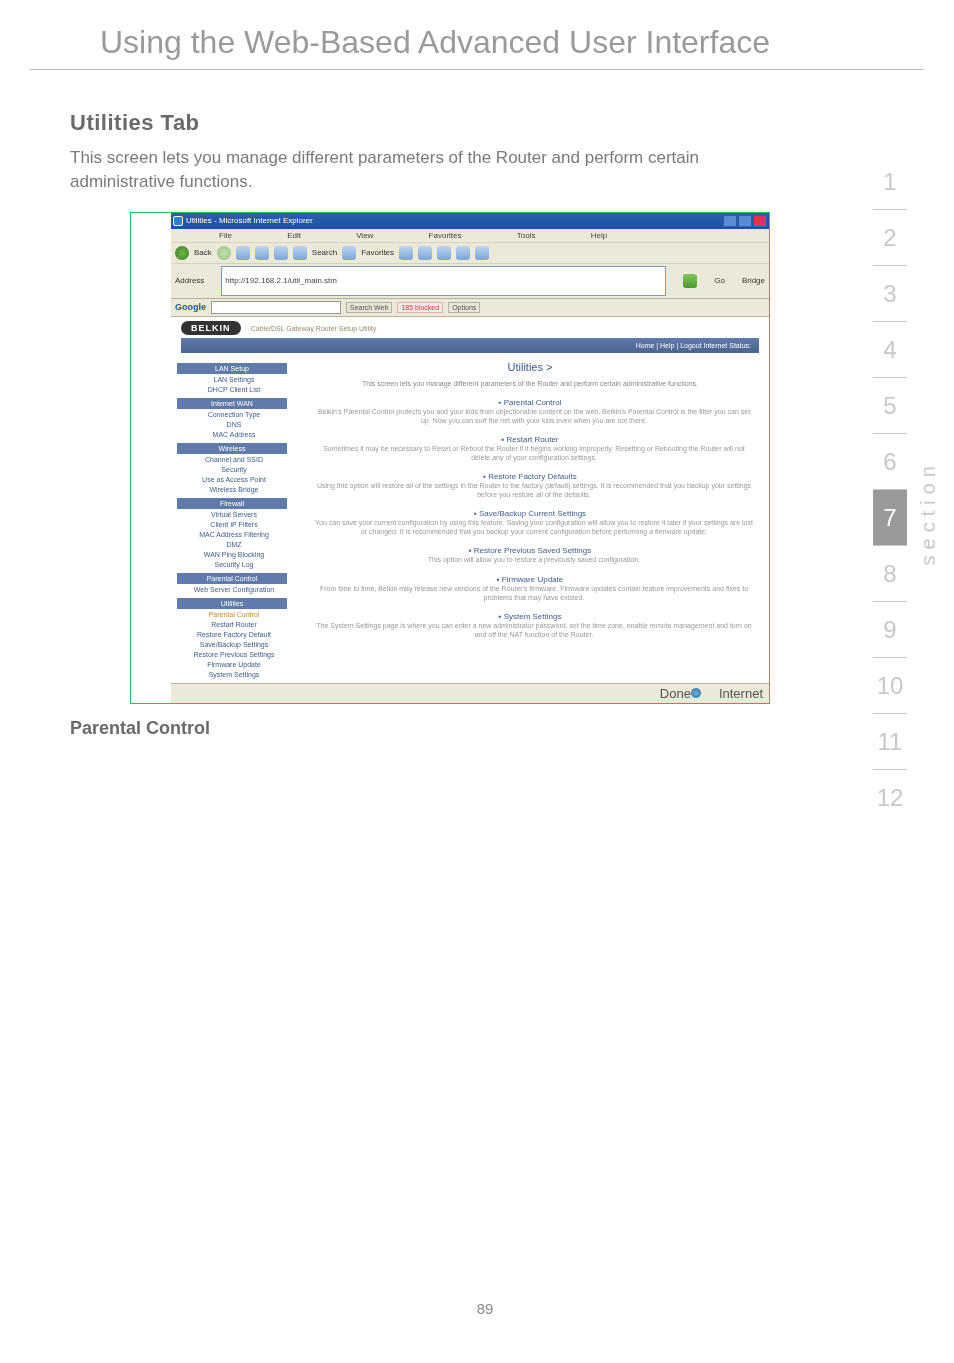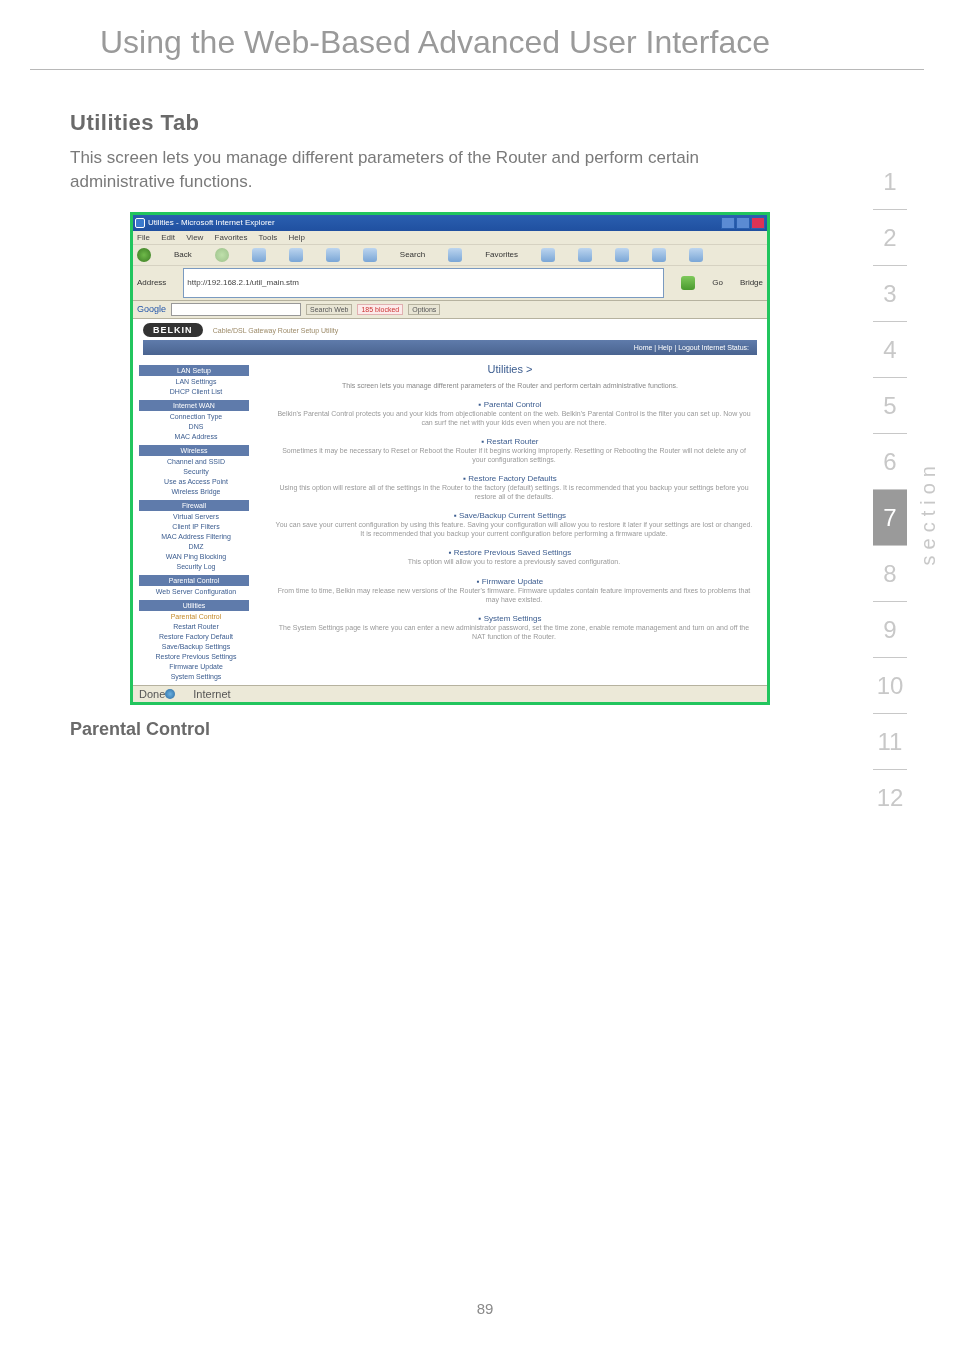--- a/index.html
+++ b/index.html
@@ -39,23 +39,24 @@
   .sub-heading {
     font-size: 18px;
     font-weight: 700;
     color: #6a6a6a;
     margin-top: 14px;
     margin-bottom: 4px;
   }
   .screenshot {
     width: 640px;
     margin: 0 0 10px 60px;
-    border: 3px solid #22c55e;
+    border: 1px solid #22c55e;
     background: #fff;
     font-size: 8px;
+    padding-left: 40px;
   }
   .ss-titlebar {
     background: linear-gradient(#2a5fb0, #2050a0);
     height: 16px;
     display: flex;
     align-items: center;
     justify-content: space-between;
     padding: 0 2px;
   }
   .ss-titlebar-left {
@@ -63,41 +64,41 @@
     align-items: center;
     gap: 3px;
     color: #fff;
     font-size: 8px;
   }
   .ie-icon { width:10px; height:10px; background:#3b79cc; border:1px solid #fff; border-radius:2px; }
   .ss-title-btns { display:flex; gap:1px; }
   .ss-tbtn { width:14px; height:12px; background:#5b8bd4; border:1px solid #2a5fb0; }
   .ss-tbtn.close { background:#d35; }
   .ss-menubar { background:#ece9d8; padding:2px 4px; color:#444; font-size:8px; }
-  .ss-menubar span { margin-right:9px; }
+  .ss-menubar span { margin-right:9px;margin-left:44px; }
   .ss-toolbar {
-    background:#ece9d8; padding:3px 4px; display:flex; align-items:center; gap:23px;
+    background:#ece9d8; padding:3px 4px; display:flex; align-items:center; gap:5px;
     border-top:1px solid #d6d2c2; border-bottom:1px solid #d6d2c2;
   }
   .tb-icon { width:14px; height:14px; border-radius:50%; }
   .tb-back { background: radial-gradient(#6fba4a,#3a7a22); }
   .tb-fwd  { background: radial-gradient(#bfe0ab,#9cc08a); }
   .tb-generic { width:14px; height:14px; background:linear-gradient(#bcd5ef,#7aa6d6); border-radius:3px; }
   .tb-label { color:#333; font-size:8px; }
   .ss-addr {
     background:#ece9d8; padding:2px 4px; display:flex; align-items:center; gap:17px;
     border-bottom:1px solid #b6b29f;
   }
   .addr-input { flex:1; background:#fff; border:1px solid #7a9ac0; height:30px; padding:0 3px; color:#444; font-size:8px; display:flex; align-items:center; }
   .go-btn { width:14px; height:14px; background:linear-gradient(#7fc95b,#4a9a2e); border-radius:3px; }
   .ss-google {
     background:#ece9d8; padding:2px 4px; display:flex; align-items:center; gap:5px;
     border-bottom:1px solid #b6b29f;
   }
-  .g-logo { color:#2255aa; font-weight:normal; font-size:9px; }
+  .g-logo { color:#2255aa; font-weight:bold; font-size:9px; }
   .g-input { flex:0 0 130px; background:#fff; border:1px solid #999; height:13px; }
   .g-btn { padding:1px 3px; background:#e8e5d4; border:1px solid #b6b29f; font-size:7px; color:#555; }
   .g-blocked { color:#c33; font-size:7px; border:1px solid #e0b0b0; padding:1px 3px; background:#fceaea; }
   .ss-topband {
     background:#fff; padding:4px 10px 2px 10px;
   }
   .belkin-logo {
     display:inline-block; background:#333; color:#fff; border-radius:10px;
     padding:2px 10px; font-size:9px; font-weight:bold; letter-spacing:1px;
   }
@@ -111,21 +112,21 @@
   .side-hdr { background:#5f7bab; color:#fff; padding:2px 4px; margin-top:4px; font-size:7px; }
   .side-link { color:#3b5c8f; padding:2px 0 1px 4px; }
   .side-link.sel { color:#c48a2a; }
   .ss-main { flex:1; padding:6px 14px; }
   .main-hdr { color:#3b5c8f; font-size:11px; margin-bottom:6px; }
   .main-desc { color:#888; font-size:7px; margin-bottom:10px; line-height:1.3; }
   .util-item { margin-bottom:10px; }
   .util-head { color:#3b5c8f; font-size:8px; }
   .util-head::before { content:"▪ "; color:#3b5c8f; }
   .util-body { color:#999; font-size:7px; line-height:1.3; padding-left:8px; }
-  .ss-status { background:#ece9d8; border-top:1px solid #b6b29f; display:flex; justify-content:flex-start; padding:2px 6px; font-size:11px; color:#555; }
+  .ss-status { background:#ece9d8; border-top:1px solid #b6b29f; display:flex; justify-content:flex-end; padding:2px 6px; font-size:13px; color:#555; }
   .status-right { display:flex; align-items:center; gap:18px; }
   .globe-icon { width:10px; height:10px; background:radial-gradient(#6ab0e0,#2a6aa0); border-radius:50%; }
   .section-nav {
     position:absolute; right:40px; top:154px; width:48px;
     display:flex; flex-direction:column; align-items:center;
   }
   .nav-num {
     font-size:24px; color:#c8c8c8; height:56px;
     display:flex; align-items:center; justify-content:center; width:34px;
     border-bottom:1px solid #c8c8c8;

